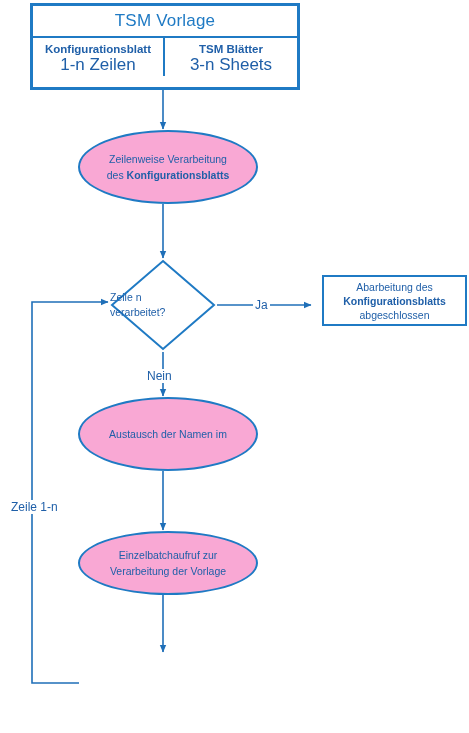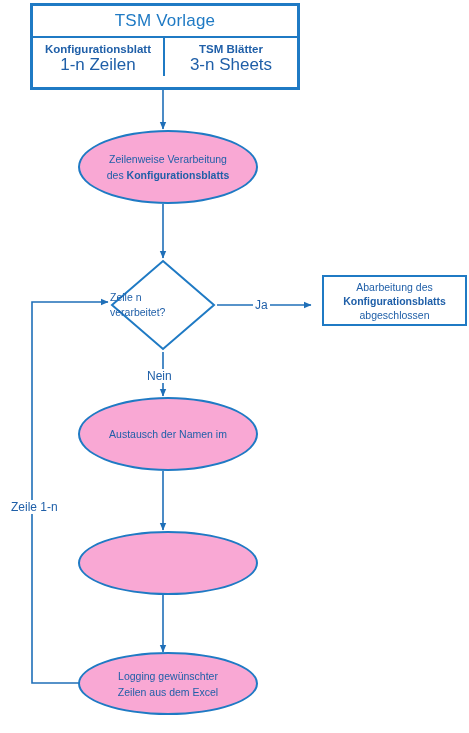--- a/index.html
+++ b/index.html
@@ -234,27 +234,23 @@
   </div>
 
   <div class="ellipse" style="left:78px; top:397px; width:180px; height:74px;text-align:center;">
     <div>
       <div>Austausch der Namen im</div>
     </div>
   </div>
 
   <div class="ellipse" style="left:78px; top:531px; width:180px; height:64px;">
     <div>
-    </div>
-  </div>
-
-  <div class="ellipse" style="left:78px; top:652px; width:180px; height:63px;">
-    <div>
-      <div>Logging gewünschter</div>
-      <div>Zeilen aus dem Excel</div>
-    </div>
-  </div>
+      <div>Einzelbatchaufruf zur</div>
+      <div>Verarbeitung der Vorlage</div>
+    </div>
+  </div>
+
 
   <span class="edge-label" id="label-ja">Ja</span>
   <span class="edge-label" id="label-nein">Nein</span>
   <span class="edge-label" id="label-zeile1n">Zeile 1-n</span>
 
 </div>
 
 </body></html>

